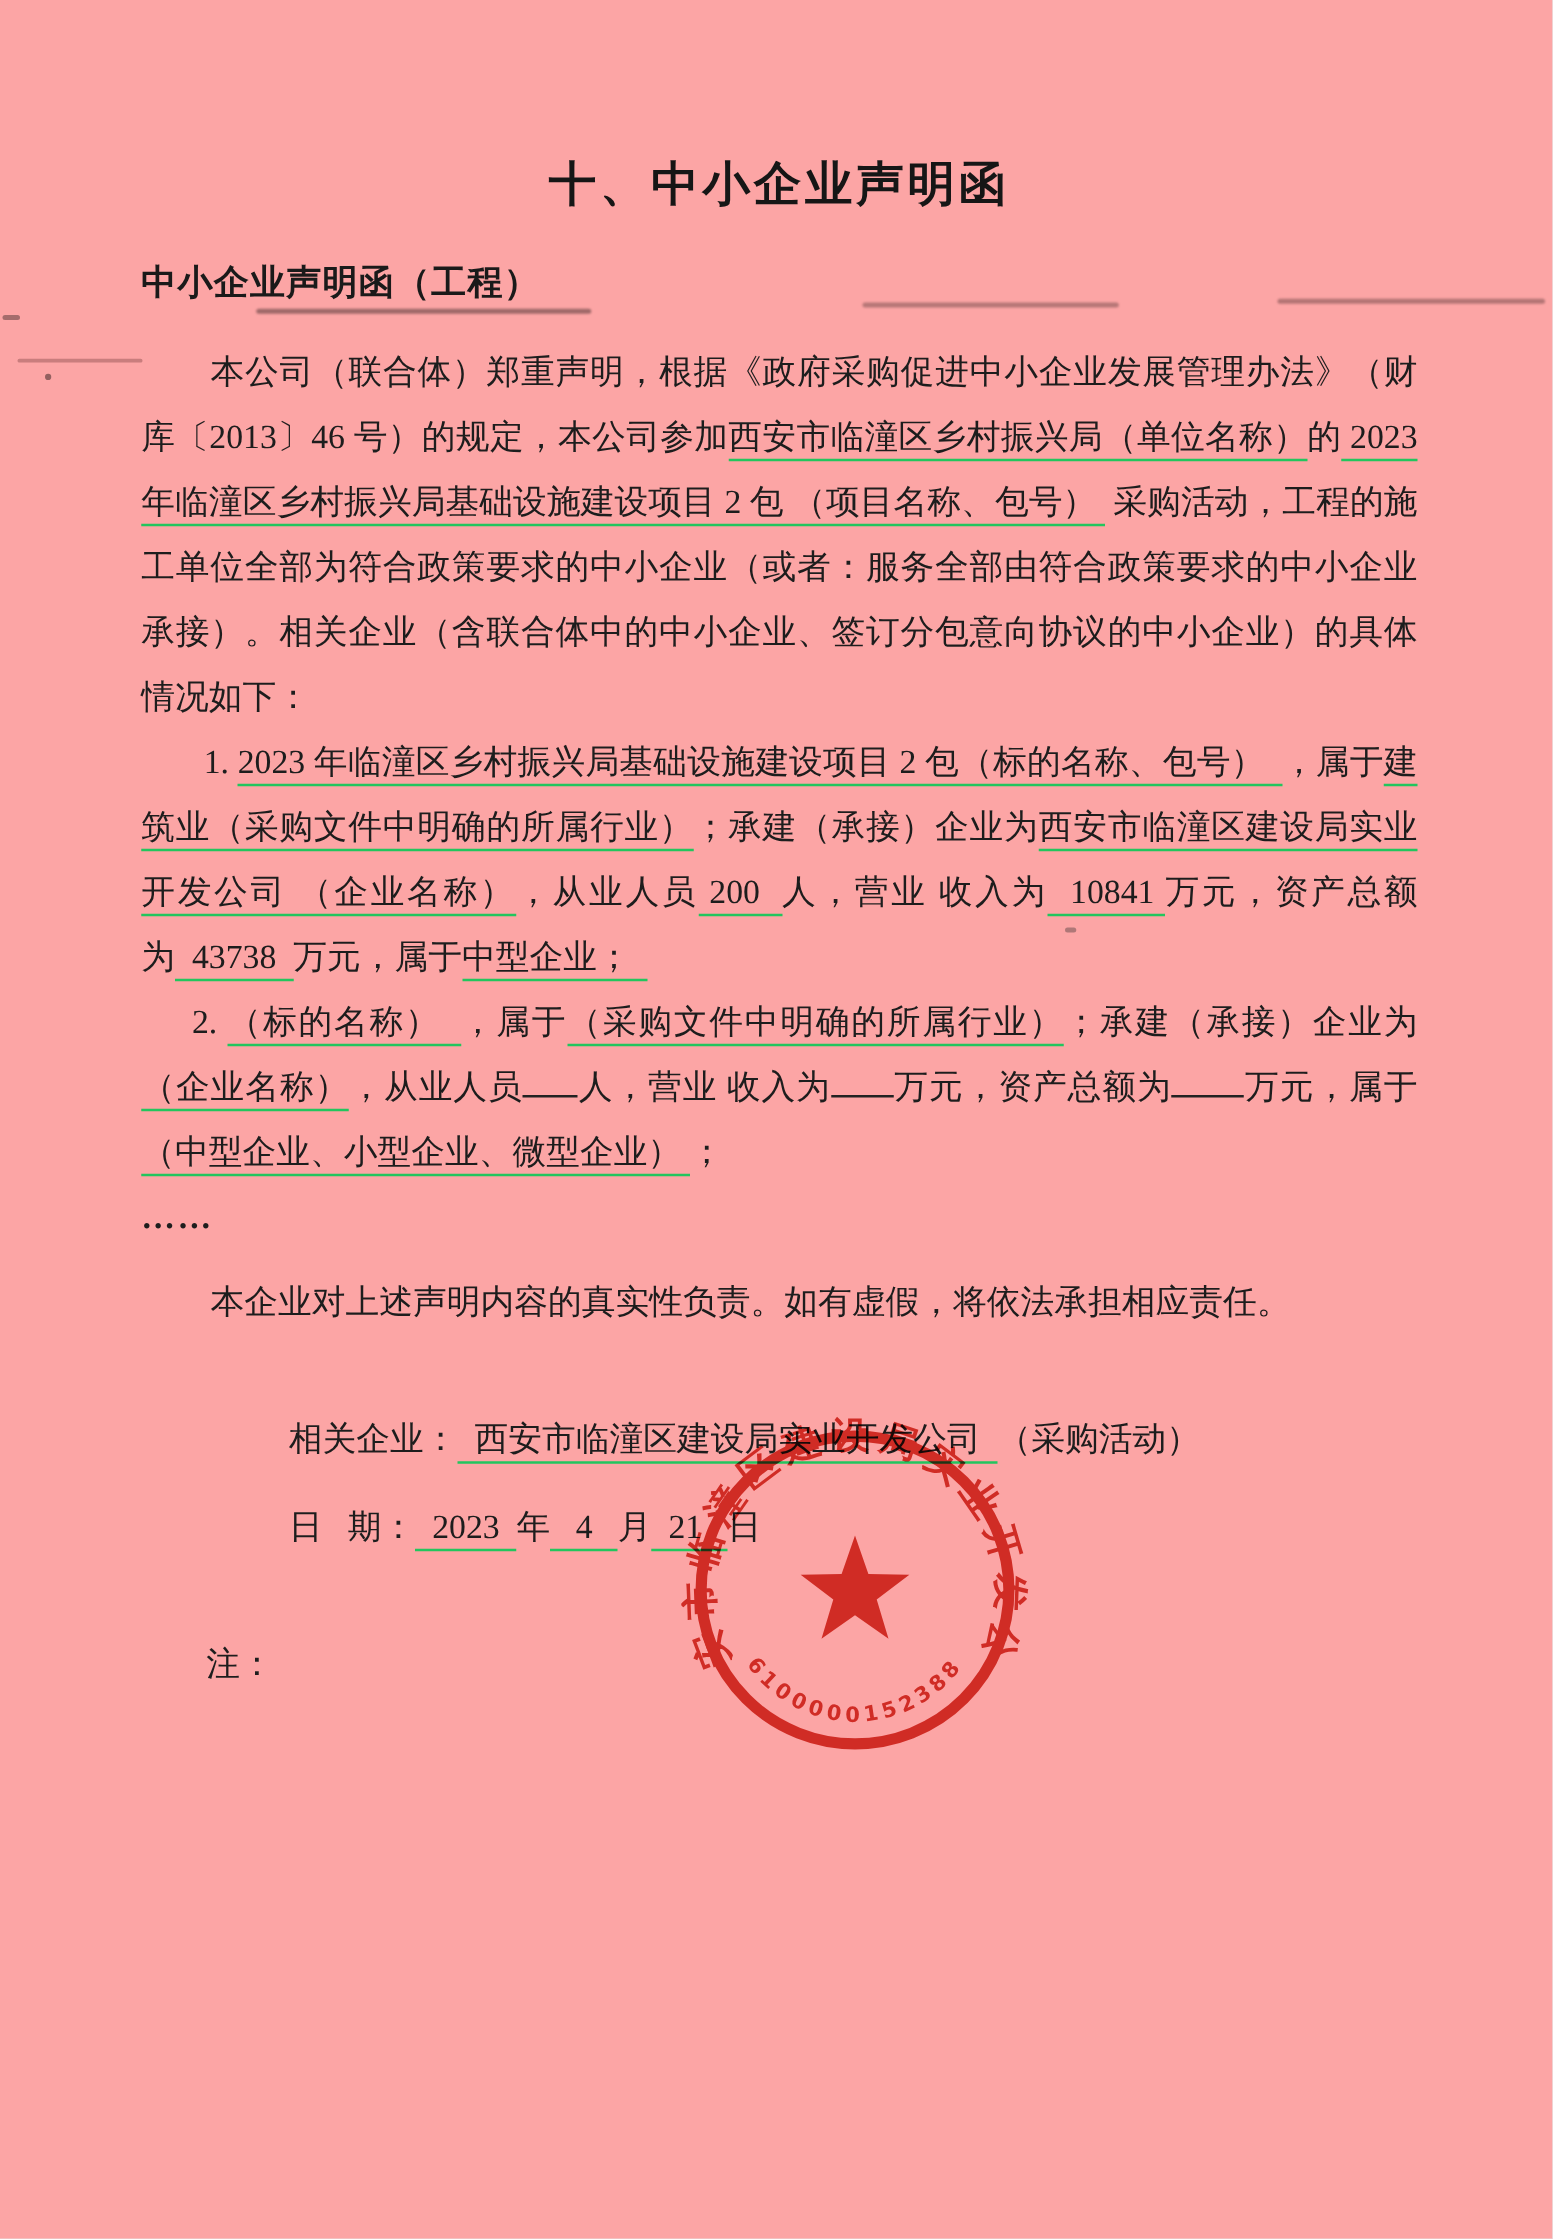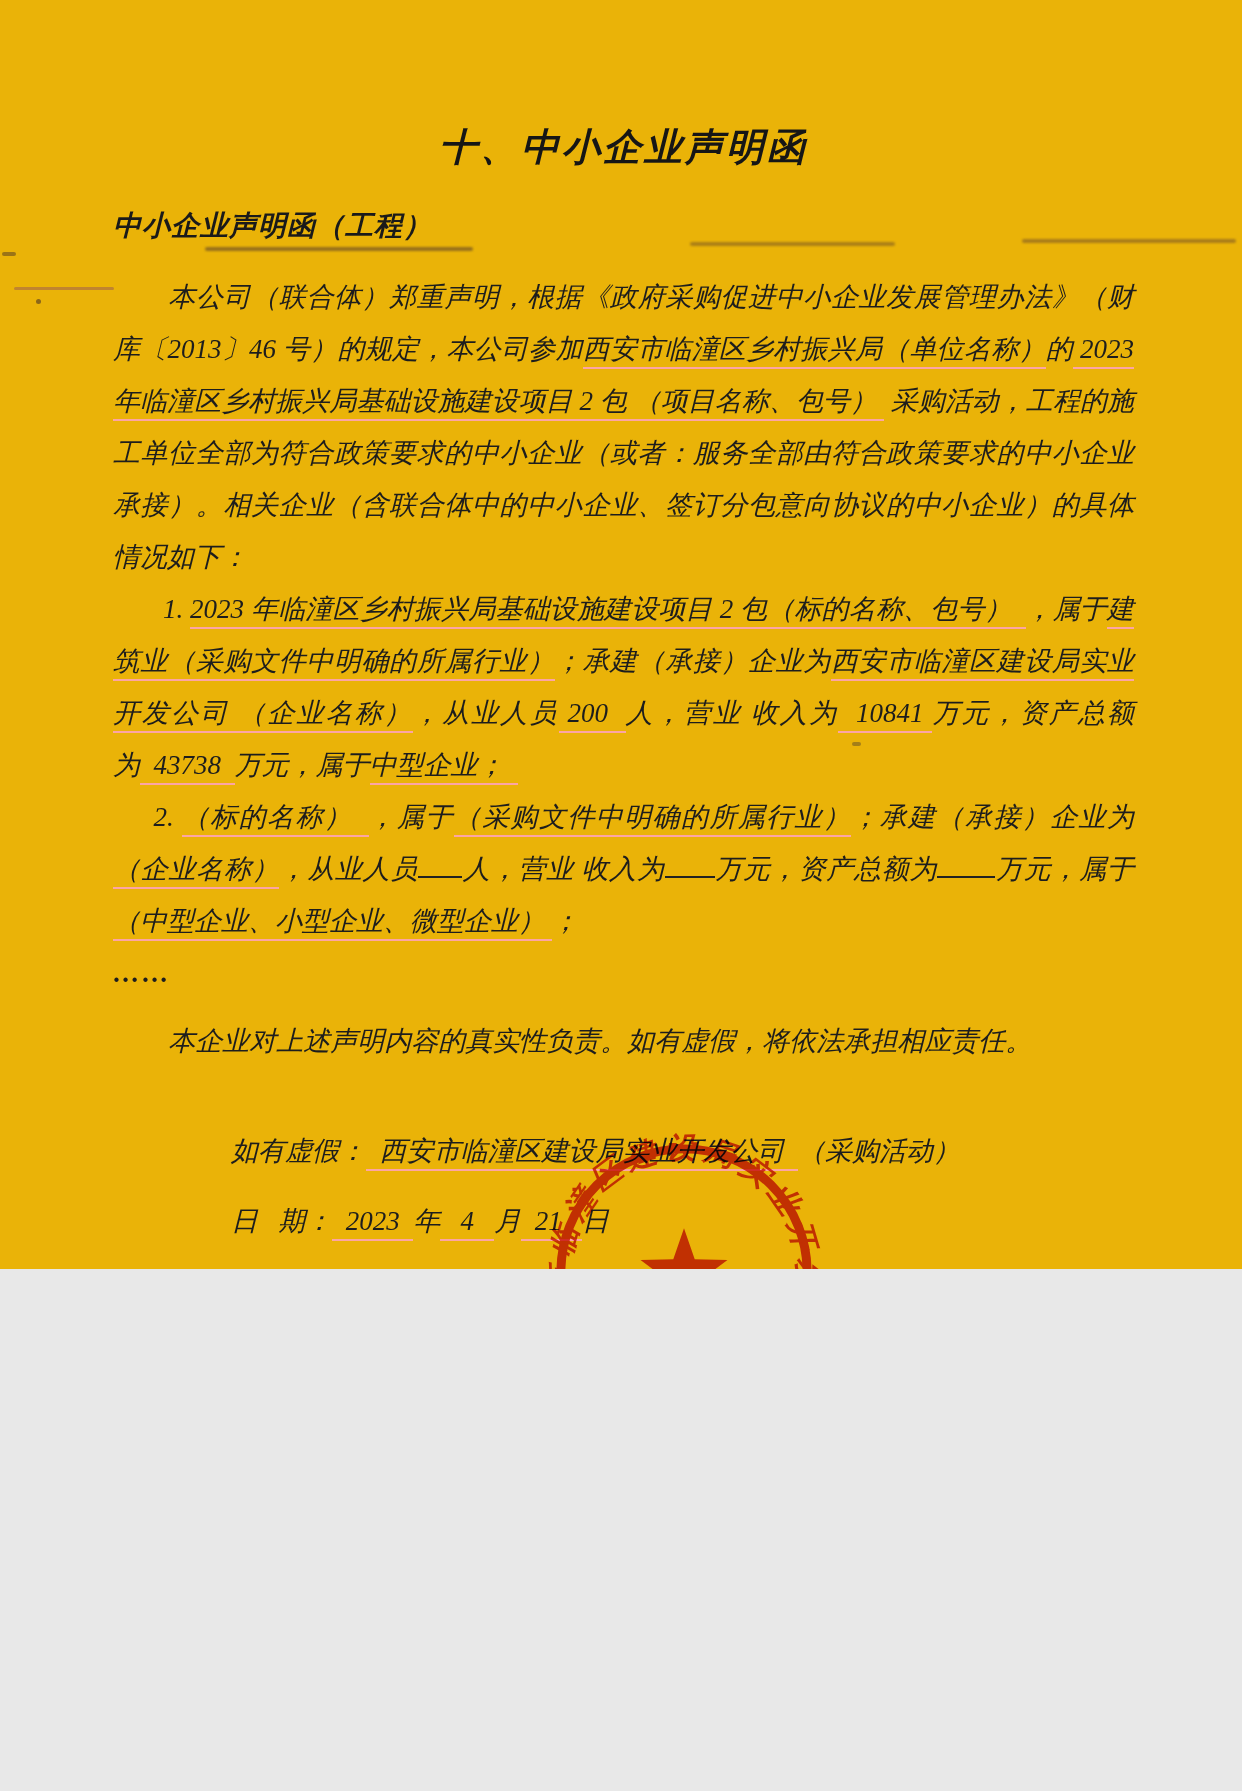--- a/index.html
+++ b/index.html
@@ -1,25 +1,24 @@
 <!DOCTYPE html>
 <html><head>
 <meta charset="utf-8">
 <style>
   * { margin:0; padding:0; box-sizing:border-box; }
   html,body { background:#e8e8e8; }
   .page {
     position:relative;
-    width:1242px; height:1269px;
+    width:1242px; height:1791px;
     margin:0 auto;
-    background:#eab308;
+    background:#fca5a5;
     font-family:"Liberation Serif","DejaVu Serif",serif;
     color:#1d1d1d;
     overflow:hidden;
-    font-style:italic;
   }
   .content {
     position:absolute;
     left:113px; right:108px; top:0;
   }
   .title {
     margin-top:122px;
     text-align:center;
     font-size:38px;
     font-weight:700;
@@ -47,21 +46,21 @@
   .item2 { text-indent:1.5em; }
   .ellipsis-line { font-weight:700; letter-spacing:2px; }
   .p3 { margin-top:52px; text-indent:2.05em; }
   .p4 { margin-top:16px; text-indent:2.05em; }
   .sig-block { margin-top:58px; margin-left:118px; }
   .sig-line { font-size:27px; line-height:52px; }
   .date-line { margin-top:18px; }
   .notes-block { margin-top:60px; }
   .note-label { margin-left:52px; font-size:27px; line-height:48px; }
   .note-item { font-size:27px; line-height:54px; text-indent:1.9em; text-align:justify; }
-  .u { border-bottom:2px solid #fca5a5; padding-bottom:3px; }
+  .u { border-bottom:2px solid #22c55e; padding-bottom:3px; }
   .blank { display:inline-block; border-bottom:2px solid #222; height:1.05em; vertical-align:baseline; }
   
   .stamp {
     position:absolute;
     left:545px; top:1133px;
     width:278px; height:278px;
     opacity:0.9;
     mix-blend-mode:multiply;
     pointer-events:none;
   }
@@ -90,21 +89,21 @@
     <div class="subtitle">中小企业声明函（工程）</div>
 
     <p class="para p1"><span>本公司（联合体）郑重声明，根据《政府采购促进中小企业发展管理办法》（财库〔2013〕46 号）的规定，本公司参加</span><span class="u">西安市临潼区乡村振兴局（单位名称）</span><span>的</span><span class="u">&nbsp;2023 年临潼区乡村振兴局基础设施建设项目 2 包&nbsp;（项目名称、包号）&nbsp;</span><span>&nbsp;采购活动，工程的施工单位全部为符合政策要求的中小企业（或者：服务全部由符合政策要求的中小企业承接）。相关企业（含联合体中的中小企业、签订分包意向协议的中小企业）的具体情况如下：</span></p>
     <p class="para item1"><span>1.&nbsp;</span><span class="u">2023 年临潼区乡村振兴局基础设施建设项目 2 包（标的名称、包号）&nbsp;&nbsp;</span><span>，属于</span><span class="u">建筑业（采购文件中明确的所属行业）</span><span>；承建（承接）企业为</span><span class="u">西安市临潼区建设局实业开发公司&nbsp;（企业名称）</span><span>，从业人员</span><span class="u">&nbsp;200&nbsp;&nbsp;</span><span>人，营业 收入为</span><span class="u">&nbsp;&nbsp;10841&nbsp;</span><span>万元，资产总额为</span><span class="u">&nbsp;&nbsp;43738&nbsp;&nbsp;</span><span>万元，属于</span><span class="u">中型企业；&nbsp;&nbsp;</span></p>
     <p class="para item2"><span>2.&nbsp;</span><span class="u">（标的名称）&nbsp;&nbsp;</span><span>，属于</span><span class="u">（采购文件中明确的所属行业）</span><span>；承建（承接）企业为</span><span class="u">（企业名称）</span><span>，从业人员</span><span class="blank" style="width: 44px;"></span><span>人，营业 收入为</span><span class="blank" style="width: 50px;"></span><span>万元，资产总额为</span><span class="blank" style="width: 58px;"></span><span>万元，属于</span><span class="u">（中型企业、小型企业、微型企业）&nbsp;</span><span>；</span></p>
     <p class="para ellipsis-line">……</p>
 
     <p class="para p4">本企业对上述声明内容的真实性负责。如有虚假，将依法承担相应责任。</p>
 
     <div class="sig-block">
-      <p class="sig-line"><span>如有虚假：</span><span class="u">&nbsp;&nbsp;西安市临潼区建设局实业开发公司&nbsp;&nbsp;</span><span>（采购活动）</span></p>
+      <p class="sig-line"><span>相关企业：</span><span class="u">&nbsp;&nbsp;西安市临潼区建设局实业开发公司&nbsp;&nbsp;</span><span>（采购活动）</span></p>
       <p class="sig-line date-line"><span>日&nbsp;&nbsp;&nbsp;期：</span><span class="u">&nbsp;&nbsp;2023&nbsp;&nbsp;</span><span>年</span><span class="u">&nbsp;&nbsp;&nbsp;4&nbsp;&nbsp;&nbsp;</span><span>月</span><span class="u">&nbsp;&nbsp;21&nbsp;&nbsp;&nbsp;</span><span>日</span></p>
     </div>
 
     <div class="notes-block">
       <p class="note-label">注：</p>
     </div>
   </div>
 
   <div class="stamp">
     <svg viewBox="0 0 280 280" xmlns="http://www.w3.org/2000/svg" xmlns:xlink="http://www.w3.org/1999/xlink">

